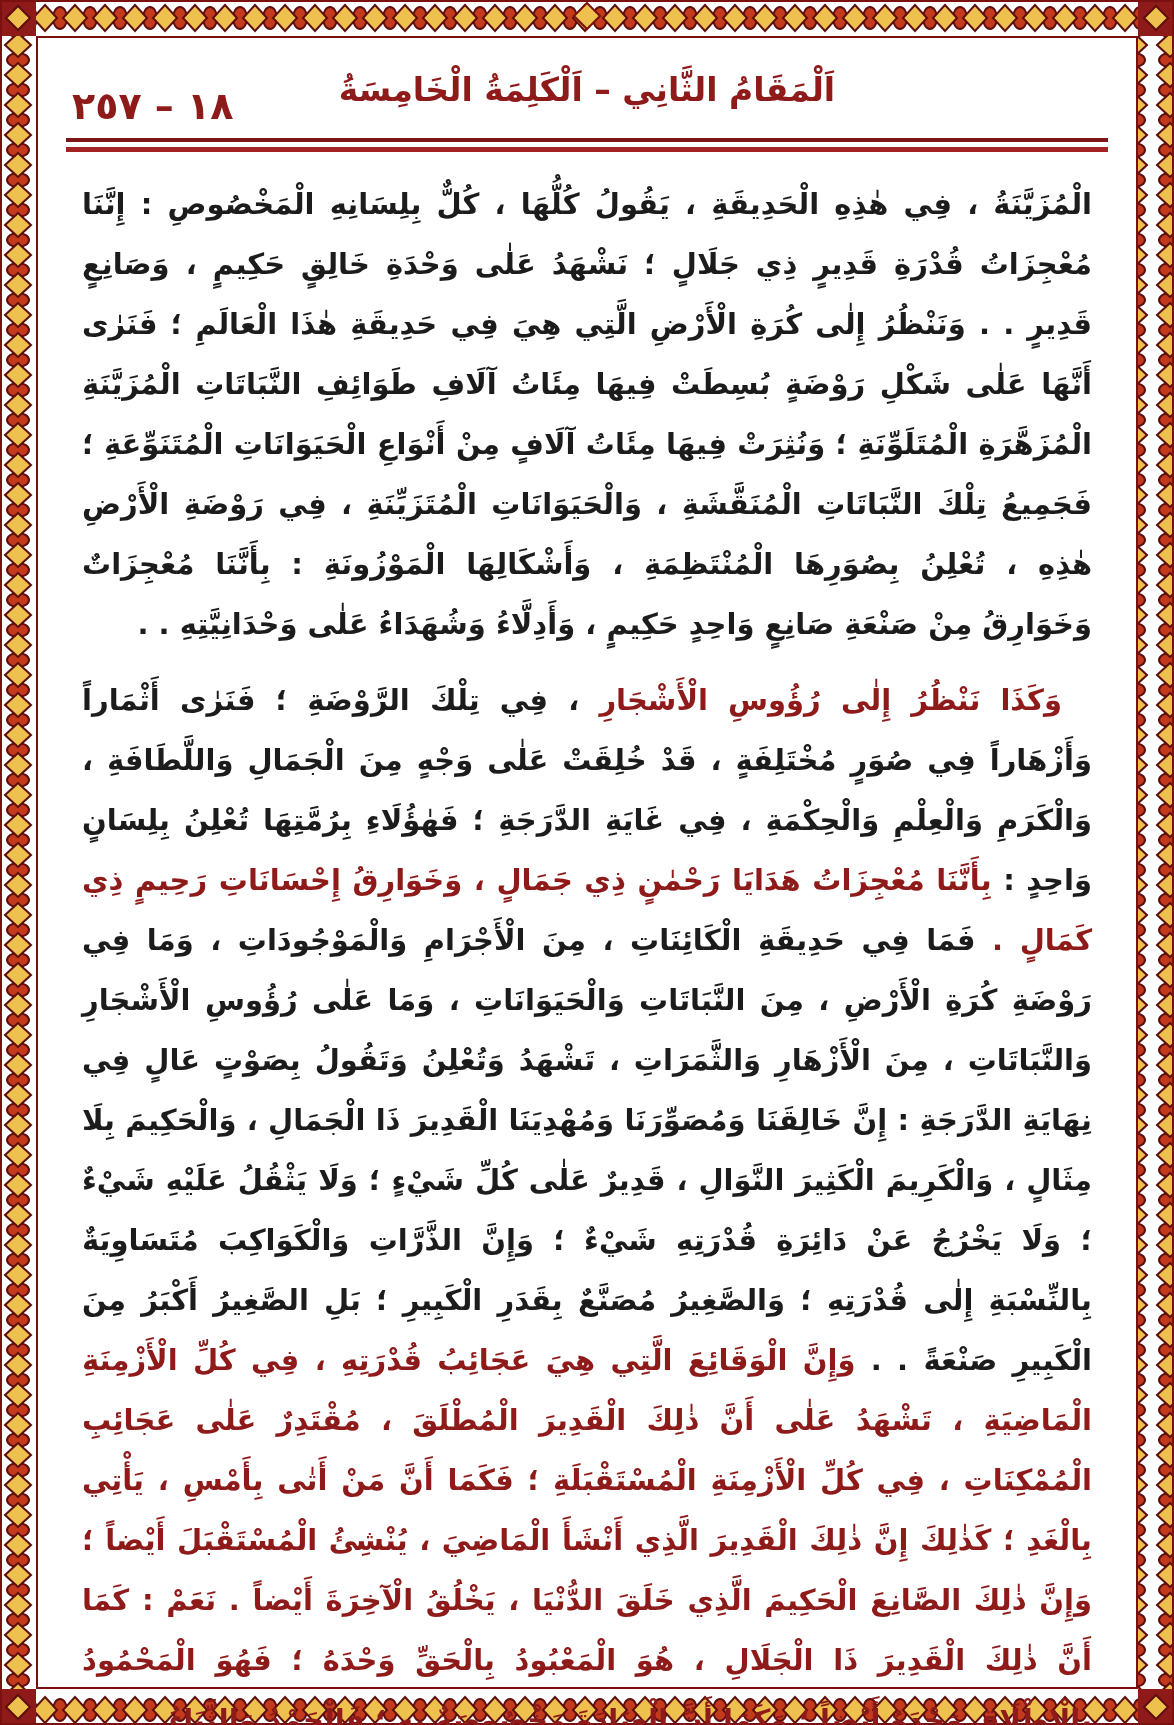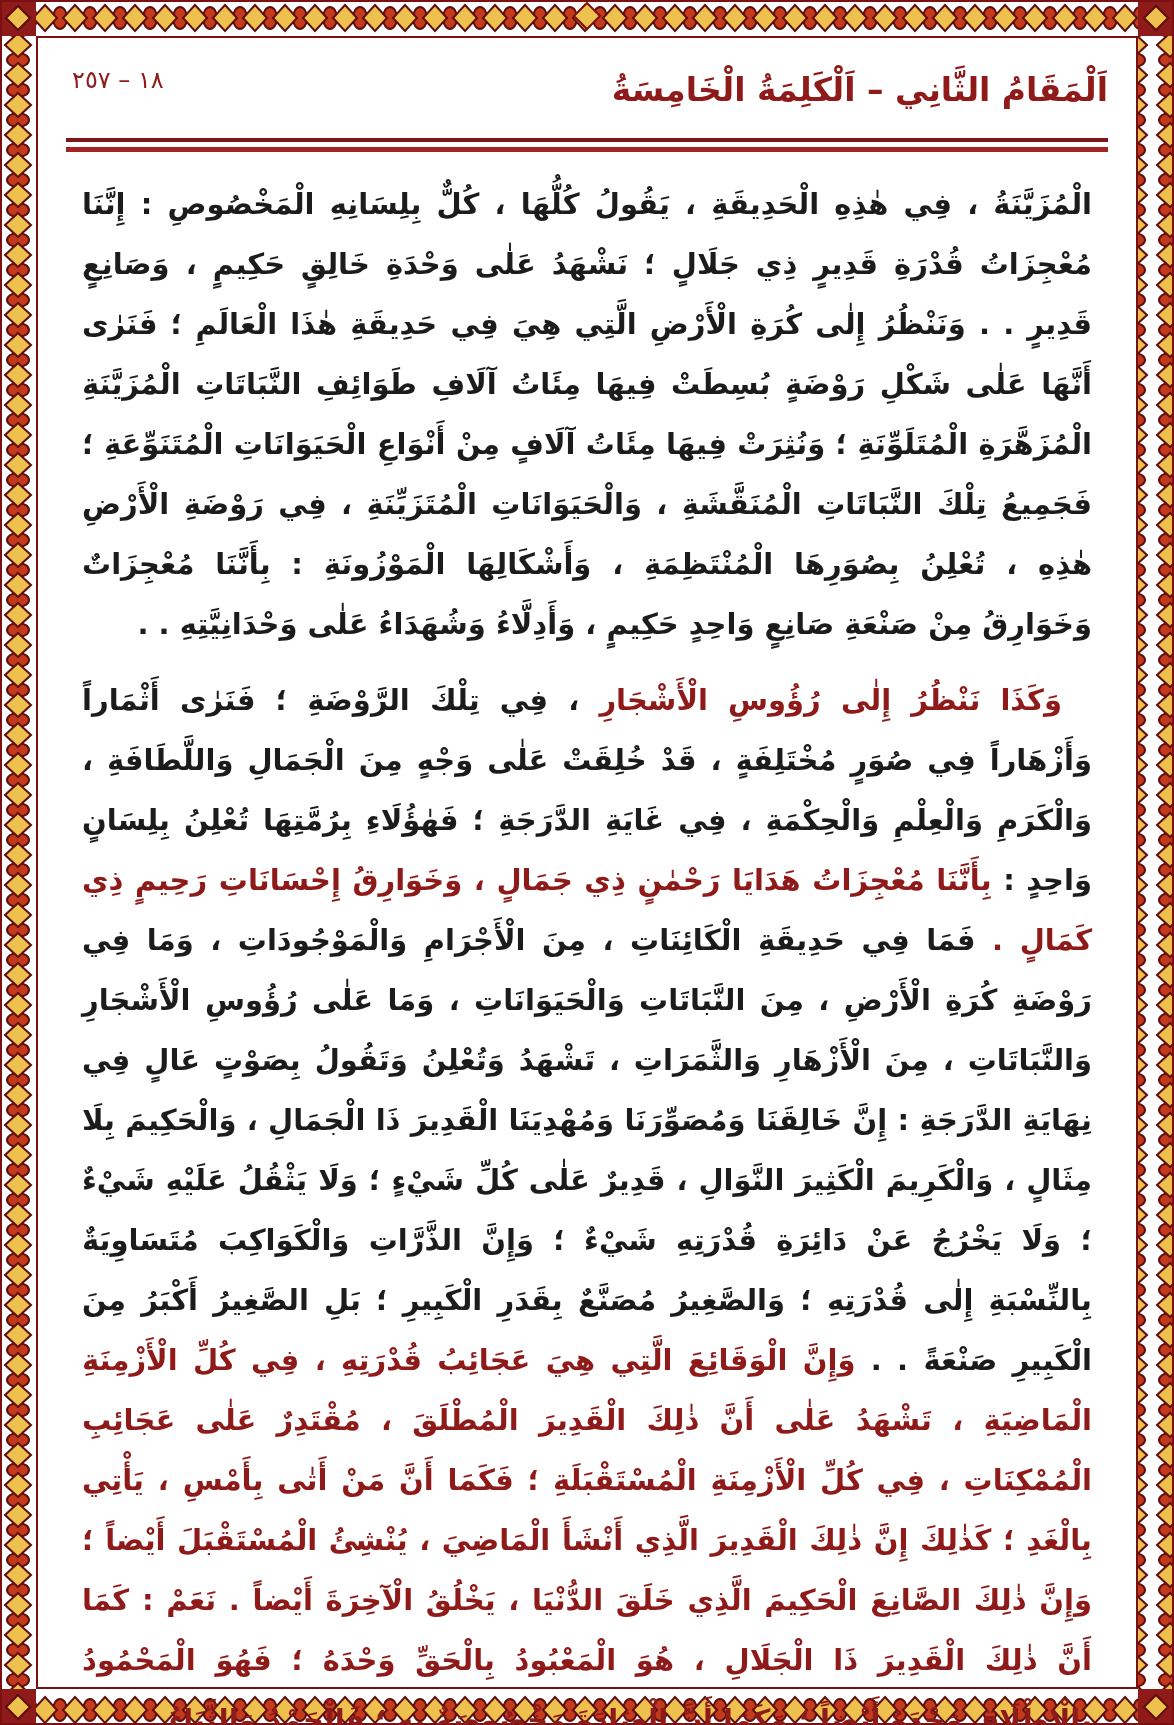--- a/index.html
+++ b/index.html
@@ -14,27 +14,28 @@
   .frame { position:absolute; inset:0; width:100%; height:100%; display:block; pointer-events:none; }
 
   .content {
     position:absolute;
     top:62px; right:66px; left:66px;
     direction:rtl;
   }
   .header { position:relative; height:70px; }
   .title {
     position:absolute; left:0; right:0; top:8px;
+    text-align:center;
     color:var(--maroon, #8e1a1a);
     font-size:33px; font-weight:bold;
   }
   .pagenum {
-    position:absolute; left:6px; top:4px;
+    position:absolute; left:6px; top:22px;
     color:var(--maroon, #8e1a1a);
-    font-size:24px; font-weight:normal;
+    font-size:38px; font-weight:bold;
     direction:rtl;
   }
   .rule {
     margin-top:6px;
     height:5px;
     border-top:4px solid var(--rule_dark, #7d1616);
     border-bottom:5px solid var(--rule_red, #a32222);
   }
   .bodytext {
     margin-top:22px;

